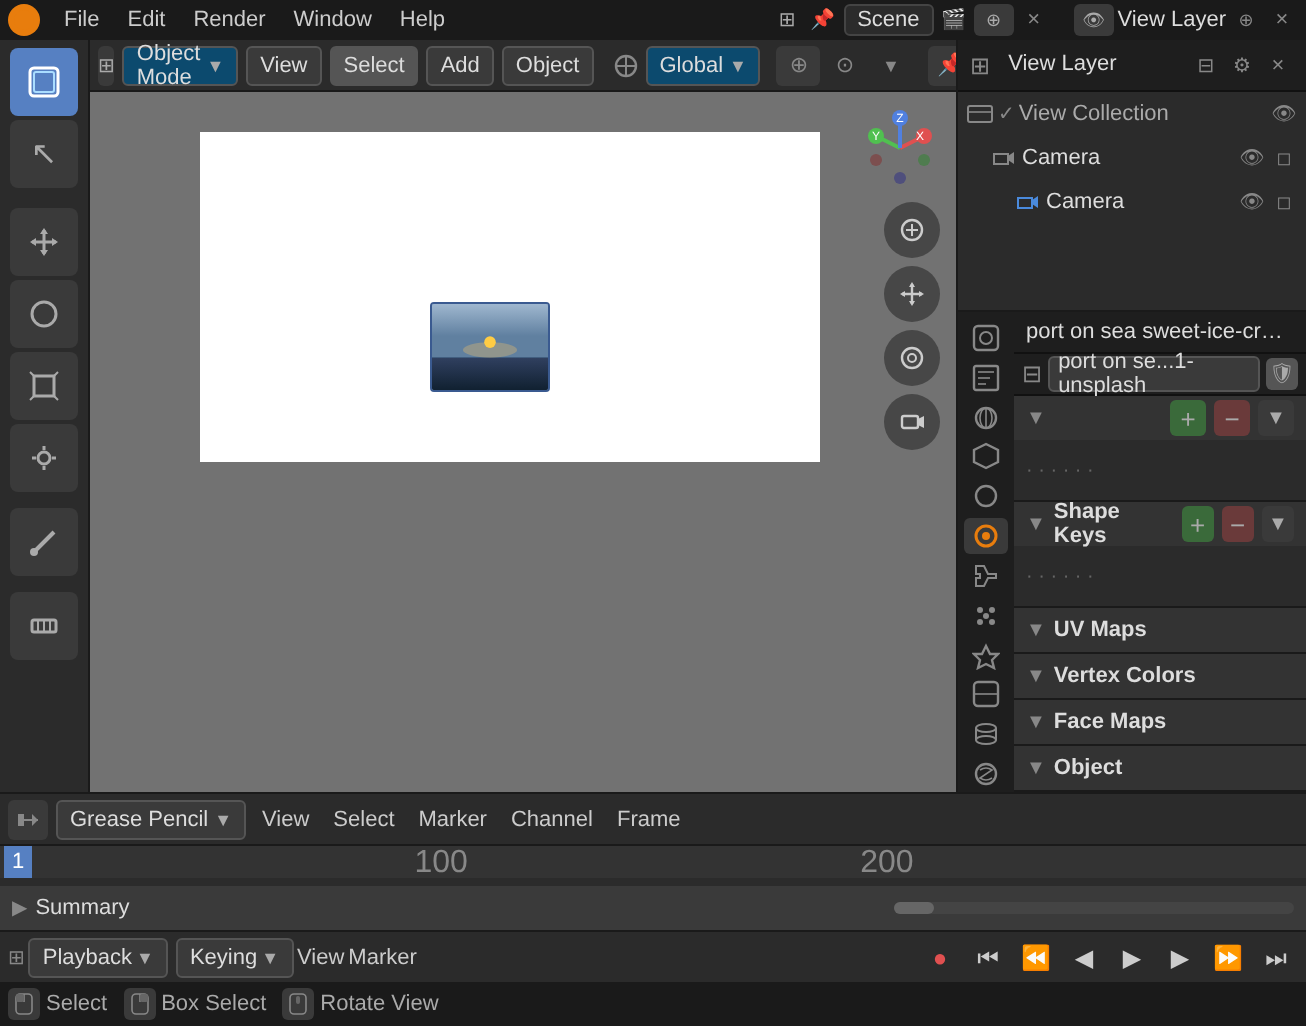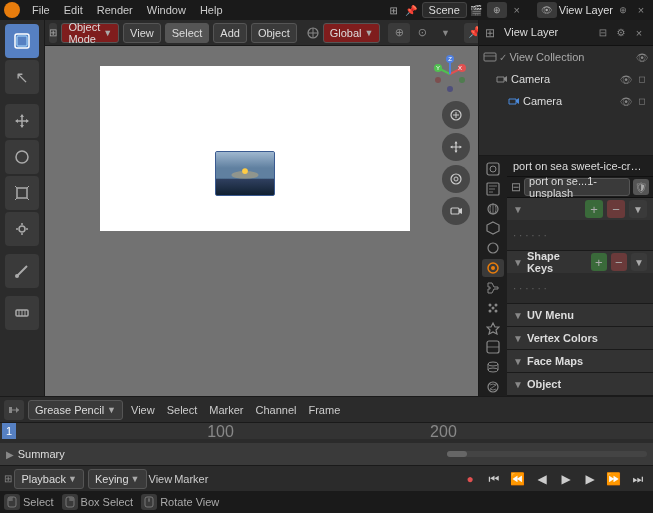--- a/index.html
+++ b/index.html
@@ -106,21 +106,21 @@
       flex-shrink: 0;
     }
     .viewport-header .editor-icon {
       width: 20px; height: 20px;
       background: #3a3a3a;
       border-radius: 3px;
       display: flex; align-items: center; justify-content: center;
       font-size: 10px; color: #aaa;
     }
     .viewport-header .mode-dropdown {
-      background: #7f1d1d;
+      background: #0c4a6e;
       border: 1px solid #555;
       border-radius: 3px;
       padding: 1px 6px;
       color: #ddd;
       cursor: pointer;
       display: flex; align-items: center; gap: 3px;
       height: 20px; font-size: 11px;
     }
     .viewport-header .header-btn {
       background: #3a3a3a;
@@ -902,21 +902,21 @@
           <div class="prop-section-content">
             <div class="prop-spacer-row">
               <span class="prop-dots">· · · · · ·</span>
             </div>
           </div>
         </div>
 
         <div class="prop-section">
           <div class="prop-section-header">
             <span class="prop-section-arrow">▼</span>
-            <span class="prop-section-title">UV Menu</span>
+            <span class="prop-section-title">UV Maps</span>
           </div>
         </div>
 
         <div class="prop-section">
           <div class="prop-section-header">
             <span class="prop-section-arrow">▼</span>
             <span class="prop-section-title">Vertex Colors</span>
           </div>
         </div>
 

